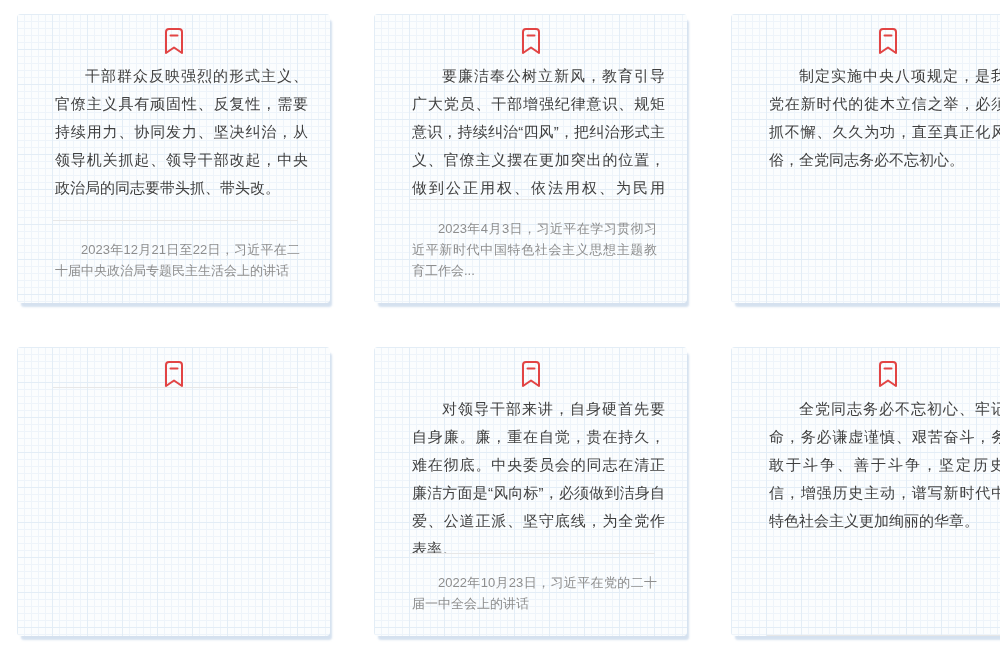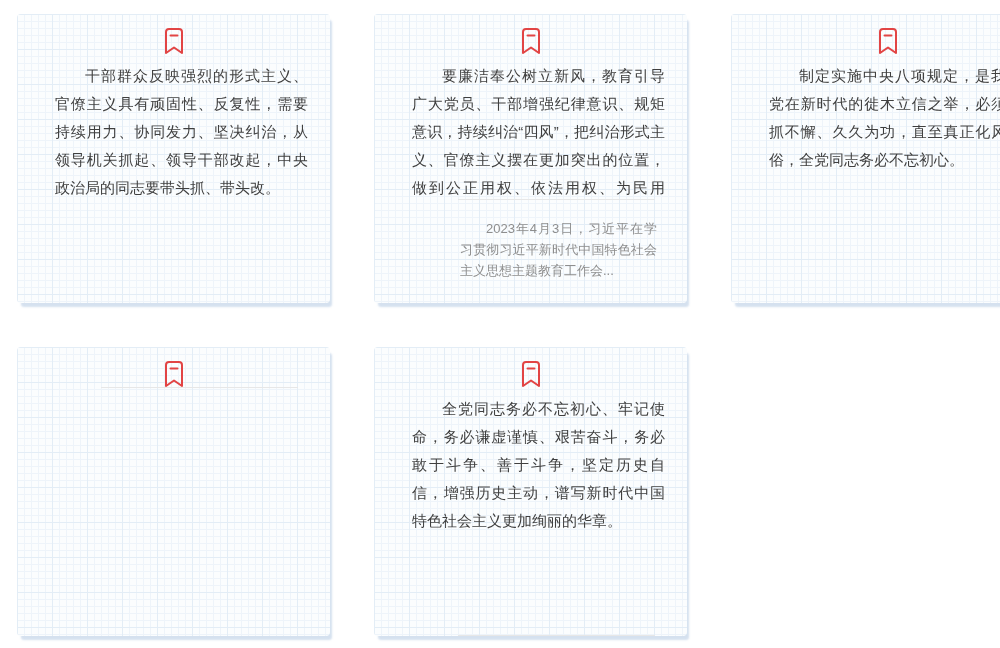--- a/index.html
+++ b/index.html
@@ -45,21 +45,21 @@
     flex: 1 1 auto;
     margin-top: 8px;
     padding: 0 22px 0 38px;
     font-size: 15px;
     line-height: 28px;
     color: #3f3f3f;
     text-align: justify;
     text-indent: 2em;
     overflow: hidden;
   }
-  .card-footer { flex: 0 0 auto; padding-left: 48px; }
+  .card-footer { flex: 0 0 auto; }
   .divider {
     height: 1px;
     background: #e7e7e7;
     margin: 0 32px 0 36px;
   }
   .source {
     margin: 18px 0 22px;
     padding: 0 30px 0 38px;
     font-size: 13px;
     line-height: 21px;
@@ -74,20 +74,24 @@
 <div class="card-grid">
 
   <div class="card">
     <div class="icon-wrap">
       <svg width="20" height="26" viewBox="0 0 20 26" fill="none" stroke-width="2" stroke-linejoin="round" stroke-linecap="round" stroke="#e24444">
         <path d="M5 1 H15 Q18 1 18 4 V25 L10 19.5 2 25 V4 Q2 1 5 1 Z"></path>
         <line x1="6.5" y1="7.5" x2="13.5" y2="7.5"></line>
       </svg>
     </div>
     <div class="quote">干部群众反映强烈的形式主义、官僚主义具有顽固性、反复性，需要持续用力、协同发力、坚决纠治，从领导机关抓起、领导干部改起，中央政治局的同志要带头抓、带头改。</div>
+    <div class="card-footer">
+      <div class="divider"></div>
+      <div class="source">2023年12月21日至22日，习近平在二十届中央政治局专题民主生活会上的讲话</div>
+    </div>
   </div>
 
   <div class="card">
     <div class="icon-wrap">
       <svg width="20" height="26" viewBox="0 0 20 26" fill="none" stroke-width="2" stroke-linejoin="round" stroke-linecap="round" stroke="#e24444">
         <path d="M5 1 H15 Q18 1 18 4 V25 L10 19.5 2 25 V4 Q2 1 5 1 Z"></path>
         <line x1="6.5" y1="7.5" x2="13.5" y2="7.5"></line>
       </svg>
     </div>
     <div class="quote">要廉洁奉公树立新风，教育引导广大党员、干部增强纪律意识、规矩意识，持续纠治“四风”，把纠治形式主义、官僚主义摆在更加突出的位置，做到公正用权、依法用权、为民用权、廉洁用权，...</div>
@@ -112,20 +116,33 @@
       <svg width="20" height="26" viewBox="0 0 20 26" fill="none" stroke-width="2" stroke-linejoin="round" stroke-linecap="round" stroke="#e24444">
         <path d="M5 1 H15 Q18 1 18 4 V25 L10 19.5 2 25 V4 Q2 1 5 1 Z"></path>
         <line x1="6.5" y1="7.5" x2="13.5" y2="7.5"></line>
       </svg>
     </div>
     <div class="card-footer">
       <div class="divider"></div>
     </div>
   </div>
 
+  <div class="card">
+    <div class="icon-wrap">
+      <svg width="20" height="26" viewBox="0 0 20 26" fill="none" stroke-width="2" stroke-linejoin="round" stroke-linecap="round" stroke="#e24444">
+        <path d="M5 1 H15 Q18 1 18 4 V25 L10 19.5 2 25 V4 Q2 1 5 1 Z"></path>
+        <line x1="6.5" y1="7.5" x2="13.5" y2="7.5"></line>
+      </svg>
+    </div>
+    <div class="quote">对领导干部来讲，自身硬首先要自身廉。廉，重在自觉，贵在持久，难在彻底。中央委员会的同志在清正廉洁方面是“风向标”，必须做到洁身自爱、公道正派、坚守底线，为全党作表率。</div>
+    <div class="card-footer">
+      <div class="divider"></div>
+      <div class="source">2022年10月23日，习近平在党的二十届一中全会上的讲话</div>
+    </div>
+  </div>
 
   <div class="card">
     <div class="icon-wrap">
       <svg width="20" height="26" viewBox="0 0 20 26" fill="none" stroke-width="2" stroke-linejoin="round" stroke-linecap="round" stroke="#e24444">
         <path d="M5 1 H15 Q18 1 18 4 V25 L10 19.5 2 25 V4 Q2 1 5 1 Z"></path>
         <line x1="6.5" y1="7.5" x2="13.5" y2="7.5"></line>
       </svg>
     </div>
     <div class="quote">全党同志务必不忘初心、牢记使命，务必谦虚谨慎、艰苦奋斗，务必敢于斗争、善于斗争，坚定历史自信，增强历史主动，谱写新时代中国特色社会主义更加绚丽的华章。</div>
     <div class="card-footer">

